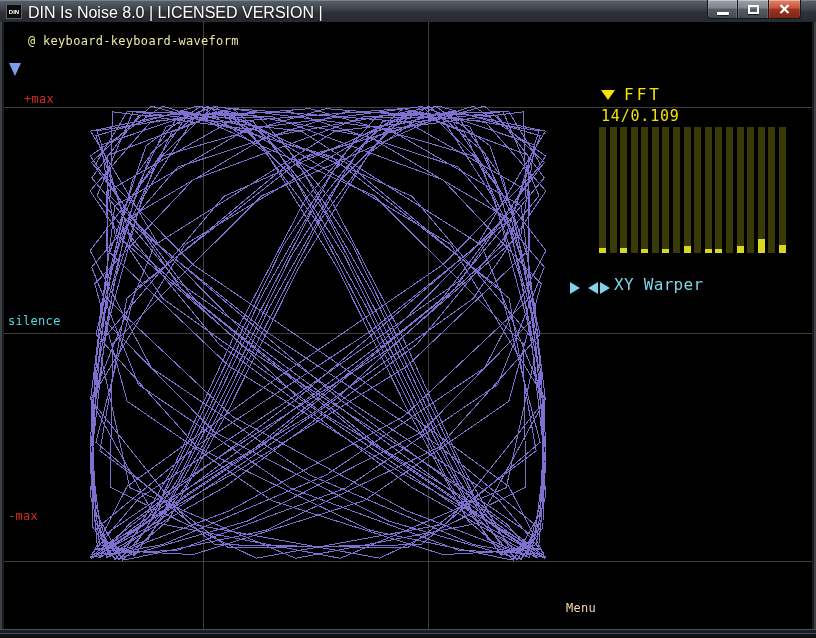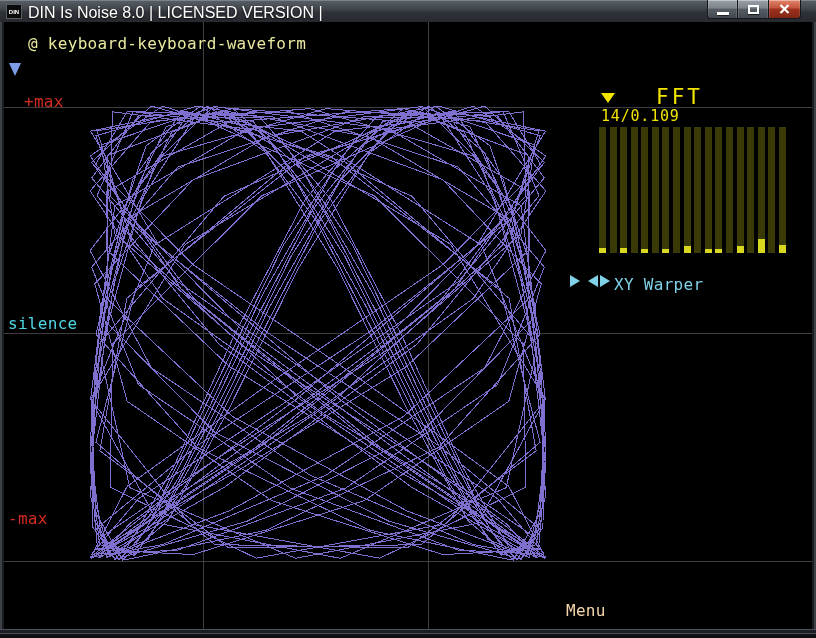--- a/index.html
+++ b/index.html
@@ -53,41 +53,41 @@
   .content {
     position:absolute; left:4px; right:4px; top:22px; bottom:9px;
     background:#000; overflow:hidden;
   }
   .gridline { position:absolute; background:var(--grid-gray); z-index:1; }
   .gridline.v { top:0; bottom:0; width:1px; }
   .gridline.h { left:0; right:0; height:1px; }
   .gv1 { left:199px; } .gv2 { left:424px; }
   .gh1 { top:85px; } .gh2 { top:311px; } .gh3 { top:539px; }
   svg.waveform { position:absolute; left:0; top:0; width:808px; height:607px; z-index:2; }
-  .din-text { position:absolute; z-index:3; font-size:16px; line-height:1.1; white-space:pre; letter-spacing:0.3px; }
+  .din-text { position:absolute; z-index:3; font-size:12px; line-height:1.1; white-space:pre; letter-spacing:0.3px; }
   .patch-label { left:24px; top:13px; color:var(--patch-label); }
   .marker { position:absolute; left:5px; top:41px; z-index:3; width:0; height:0;
     border-left:6px solid transparent; border-right:6px solid transparent;
     border-top:13px solid var(--marker-blue); }
   .lvl-max { left:20px; top:71px;  color:var(--level-red); }
   .lvl-sil { left:4px; top:293px; color:var(--silence-cyan); }
   .lvl-min { left:4px; top:488px; color:var(--level-red); }
   .menu    { left:562px; top:580px; color:var(--menu-cream); }
   
   .fft-header { position:absolute; left:597px; top:65px; z-index:3; display:flex; align-items:center; gap:9px; }
   .tri-down-yellow { width:0; height:0; border-left:7px solid transparent; border-right:7px solid transparent;
     border-top:10px solid var(--fft-yellow); }
-  .fft-title { color:var(--fft-yellow); font-size:21px; letter-spacing:3px; line-height:1;margin-left:32px; }
+  .fft-title { color:var(--fft-yellow); font-size:16px; letter-spacing:3px; line-height:1; }
   .fft-readout { left:597px; top:86px; color:var(--fft-yellow); font-size:15px; letter-spacing:0.8px; }
   .fft-bars { position:absolute; left:595px; top:105px; width:187px; height:126px; z-index:3;
     display:flex; justify-content:space-between; align-items:stretch; }
   .fft-bar { width:7px; height:100%; background:var(--fft-bar-dark); position:relative; }
   .fft-bar-bright { position:absolute; bottom:0; left:0; right:0; background:var(--fft-bar-bright); }
   
-  .xy-row { position:absolute; left:566px; top:253px; z-index:3; display:flex; align-items:flex-start; }
+  .xy-row { position:absolute; left:566px; top:253px; z-index:3; display:flex; align-items:flex-end; }
   .tri-right { width:0; height:0; border-top:6px solid transparent; border-bottom:6px solid transparent;
     border-left:10px solid var(--xy-cyan); }
   .tri-left  { width:0; height:0; border-top:6px solid transparent; border-bottom:6px solid transparent;
     border-right:10px solid var(--xy-cyan); }
   .xy-label { color:var(--xy-cyan); font-size:16px; letter-spacing:0.3px; margin-left:4px; white-space:pre; }
   .sp8 { width:8px; } .sp2 { width:2px; }
 </style>
 </head>
 <body>
 

